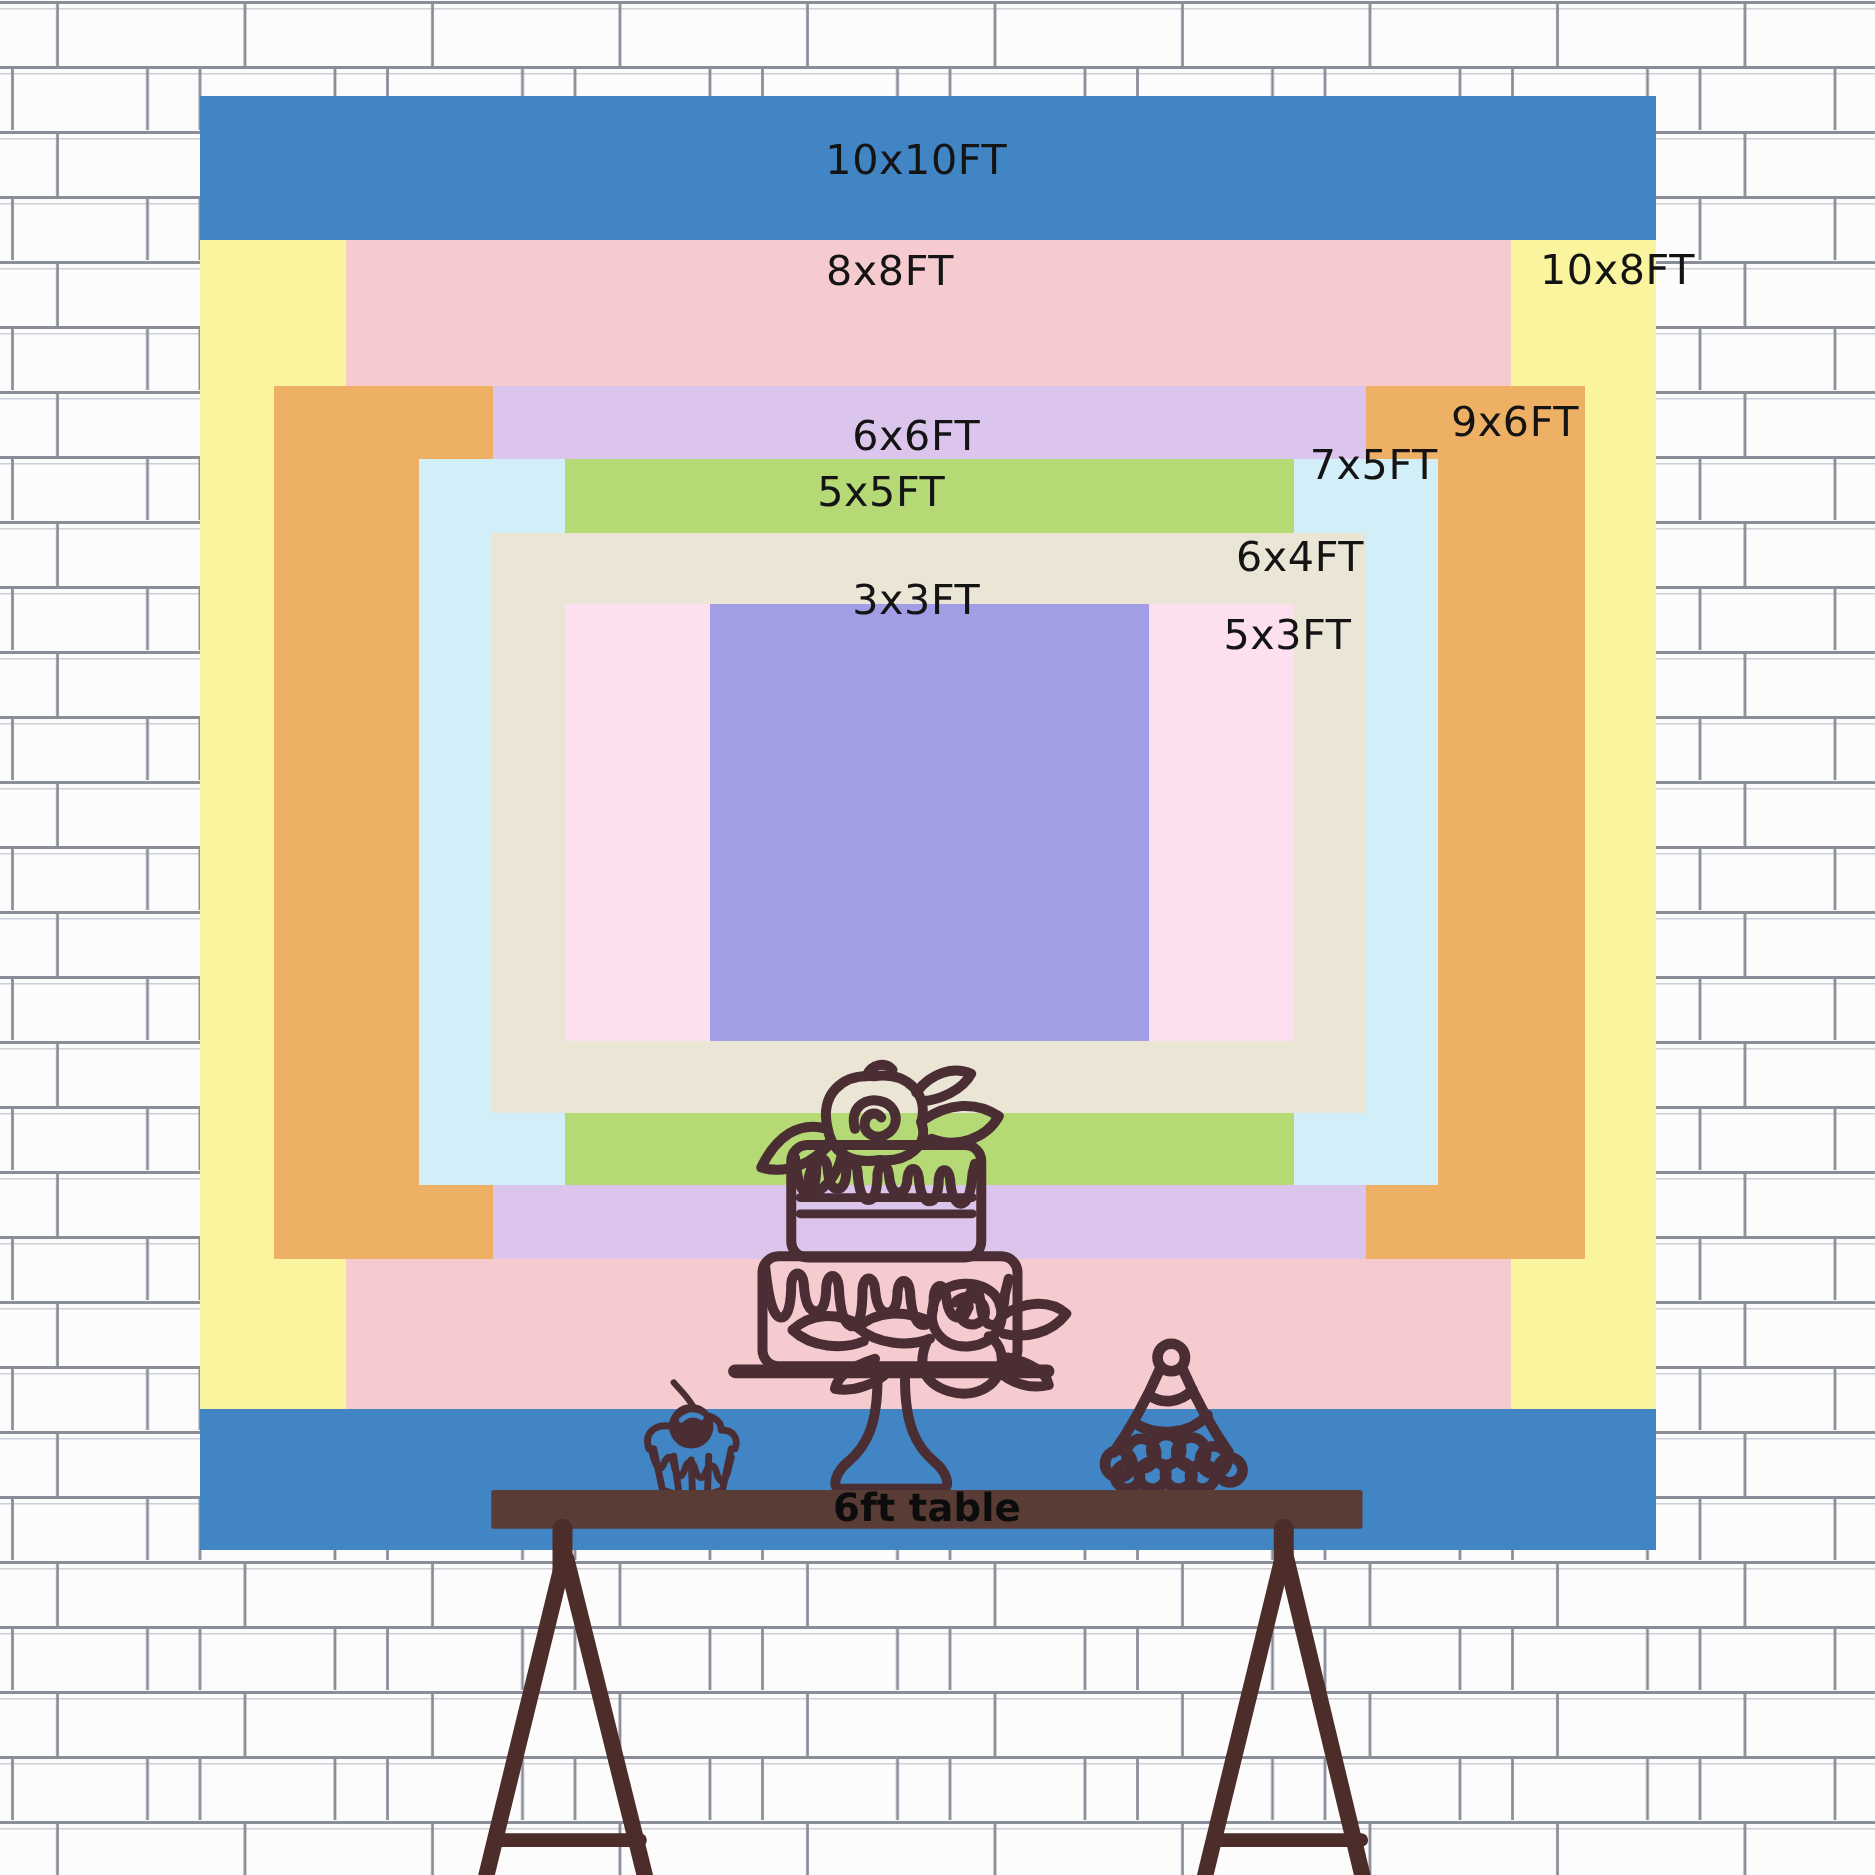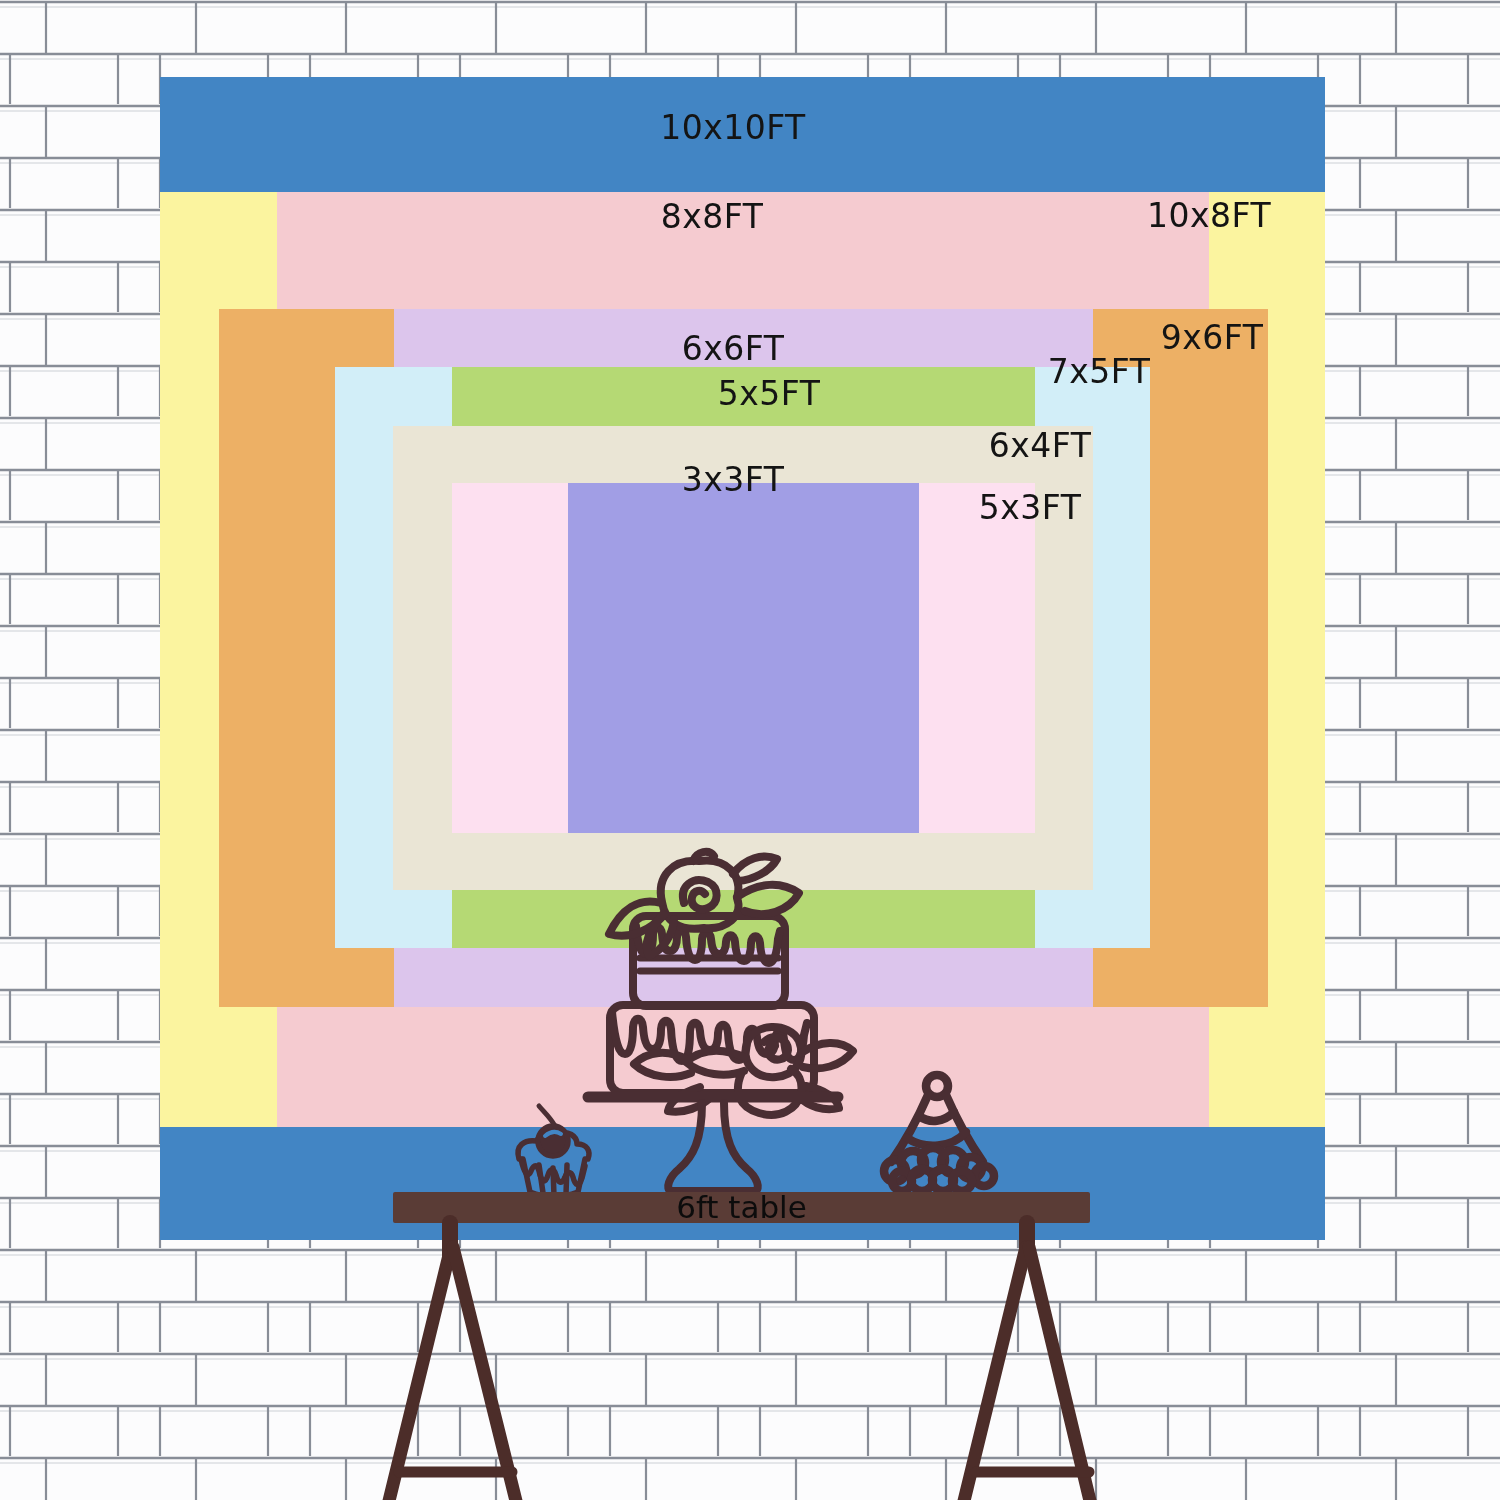--- a/index.html
+++ b/index.html
@@ -11,21 +11,21 @@
   .stage{position:absolute;inset:0;width:1230px;height:1500px;}
   svg.layer{position:absolute;left:0;top:0;}
   .size-label{
     position:absolute;transform:translateX(-50%);
     font-size:33px;font-weight:500;color:#141414;letter-spacing:.5px;
     white-space:nowrap;z-index:30;line-height:1;
   }
   .table-label{
     position:absolute;left:393px;top:1192px;width:697px;height:31px;
     display:flex;align-items:center;justify-content:center;
-    font-size:31px;font-weight:400;color:#0c0c0c;z-index:28;line-height:1;
+    font-size:31px;font-weight:700;color:#0c0c0c;z-index:28;line-height:1;
   }
   .z10{z-index:10}.z20{z-index:20}.z5{z-index:5}
 </style>
 </head>
 <body>
 
 <div class="stage">
 
   <svg class="layer z5" width="1500" height="1500">
     <defs>
@@ -118,25 +118,25 @@
       <g>
         <path d="M1027,1223 L1027,1256" stroke-width="16"></path>
         <path d="M1026,1247 L963,1505" stroke-width="13"></path>
         <path d="M1029,1247 L1091,1505" stroke-width="13"></path>
         <path d="M976,1472 L1089,1472" stroke-width="11"></path>
       </g>
     </g>
   </svg>
 
   <div class="size-label" style="left:733px;top:111px">10x10FT</div>
-  <div class="size-label" style="left:1209px;top:199px">10x8FT</div>
+  <div class="size-label" style="left:1294px;top:199px">10x8FT</div>
   <div class="size-label" style="left:712px;top:200px">8x8FT</div>
   <div class="size-label" style="left:1212px;top:321px">9x6FT</div>
   <div class="size-label" style="left:733px;top:332px">6x6FT</div>
   <div class="size-label" style="left:1099px;top:355px">7x5FT</div>
-  <div class="size-label" style="left:769px;top:377px">5x5FT</div>
+  <div class="size-label" style="left:705px;top:377px">5x5FT</div>
   <div class="size-label" style="left:1040px;top:429px">6x4FT</div>
   <div class="size-label" style="left:1030px;top:491px">5x3FT</div>
   <div class="size-label" style="left:733px;top:463px">3x3FT</div>
 
   <div class="table-label">6ft table</div>
 
 </div>
 
 </body></html>

